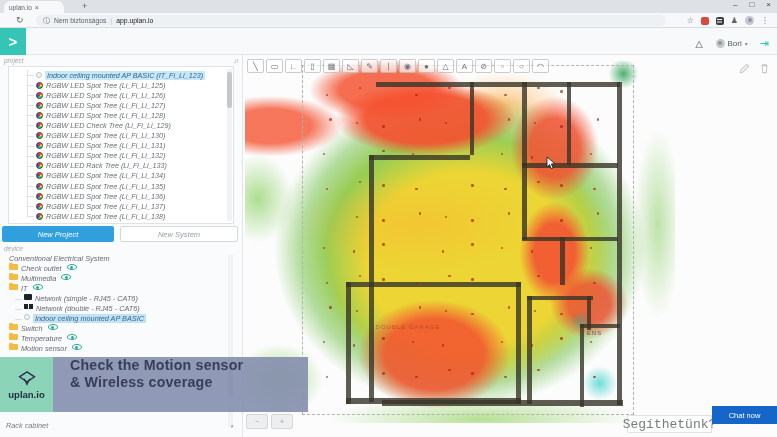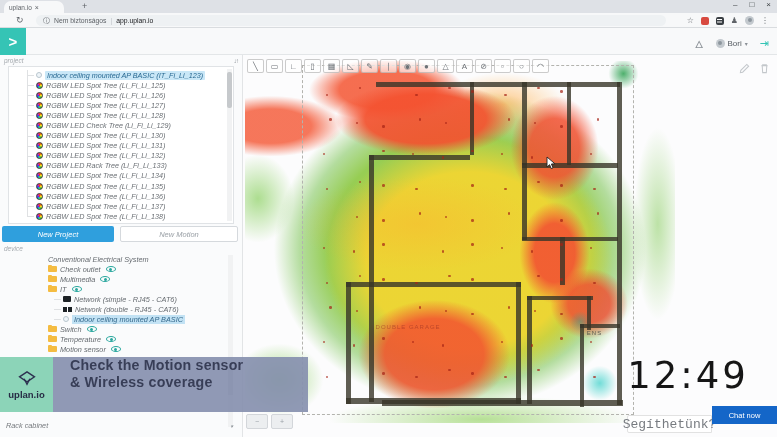--- a/index.html
+++ b/index.html
@@ -59,21 +59,21 @@
   .prow.sel .lbl{background:#c9e7f7;color:#2a6a93;padding:0 2px;border-radius:1px;}
   .ic-rgbw{width:7px;height:7px;border-radius:50%;flex:0 0 auto;border:1px solid #333;
            background:conic-gradient(#e33,#f90,#ee3,#3c3,#2cc,#33e,#c3c,#e33);}
   .ic-ap{width:6px;height:6px;border-radius:50%;flex:0 0 auto;border:1px solid #b9c6ce;background:#eef4f8;}
   .vscroll{position:absolute;right:1px;top:2px;width:5px;bottom:2px;background:#f1f2f3;}
   .vscroll .thumb{position:absolute;left:0;width:5px;background:#c6c9cc;border-radius:2px;}
   .btn{position:absolute;height:16px;font-size:7.5px;display:flex;align-items:center;justify-content:center;border-radius:2px;}
   .btn-blue{left:2px;top:171px;width:112px;background:#2f9fdd;color:#fff;}
   .btn-ghost{left:120px;top:171px;width:118px;background:#fff;border:1px solid #d5d9dd;color:#9aa0a6;}
   .device-list{position:absolute;left:0;top:199px;width:228px;}
-  .drow{position:relative;height:10px;display:flex;align-items:center;gap:3px;margin-left:39px;}
+  .drow{position:relative;height:10px;display:flex;align-items:flex-start;gap:3px;}
   .drow .lbl{font-size:7.3px;color:#666b70;white-space:nowrap;}
   .drow.sel .lbl{background:#c2e2f4;color:#35698c;padding:0 2px;}
   .drow.ind0{padding-left:9px;}
   .drow.ind1{padding-left:24px;}
   .drow.ind1::before{content:"";position:absolute;left:15px;top:5px;width:7px;border-top:1px solid #dfe1e3;}
   .folder{width:9px;height:6px;border-radius:1px;background:#f4bc42;position:relative;flex:0 0 auto;}
   .folder::before{content:"";position:absolute;left:0;top:-1.5px;width:4px;height:2px;border-radius:1px 1px 0 0;background:#f4bc42;}
   .eye{width:10px;height:6px;border:1px solid #2aa79e;border-radius:50%;position:relative;flex:0 0 auto;margin-left:2px;}
   .eye::after{content:"";position:absolute;left:2.5px;top:0.5px;width:3px;height:3px;border-radius:50%;background:#2aa79e;}
   .net1{width:8px;height:6px;background:#1d2226;flex:0 0 auto;border-radius:1px;}
@@ -248,21 +248,21 @@
           <div class="prow">
             <span class="ic-rgbw"></span>
             <span class="lbl">RGBW LED Spot Tree (Li_Fi_Li_138)</span>
           </div>
         </div>
       <div class="vscroll">
           <div class="thumb" style="top:3px;height:36px;"></div>
         </div>
     </div>
     <div class="btn btn-blue">New Project</div>
-    <div class="btn btn-ghost">New Motion</div>
+    <div class="btn btn-ghost">New System</div>
     <span class="seclabel" style="top:190px;">device</span>
     <div class="device-list" id="device-tree">
         <div class="drow ind0">
           <span class="lbl">Conventional Electrical System</span>
         </div>
         <div class="drow ind0">
           <span class="folder"></span>
           <span class="lbl">Check outlet</span>
           <span class="eye"></span>
         </div>
@@ -463,17 +463,16 @@
       <path d="M12 2 L21 8 L12 14 L3 8 Z" fill="none" stroke="#2d3150" stroke-width="1.6"></path>
       <path d="M8.5 10.3 L12 17 L15.5 10.3" fill="none" stroke="#2d3150" stroke-width="1.6"></path>
     </svg>
     <span class="ov-brand">uplan.io</span>
   </div>
   <div class="banner">
     <span class="line">Check the Motion sensor</span>
     <span class="line">&amp; Wireless coverage</span>
   </div>
 
-  <div class="timer">12:49</div>
   <div class="help-chip">Segíthetünk?</div>
   <div class="chat-btn">Chat now</div>
 
 </div>
 
 </body></html>

